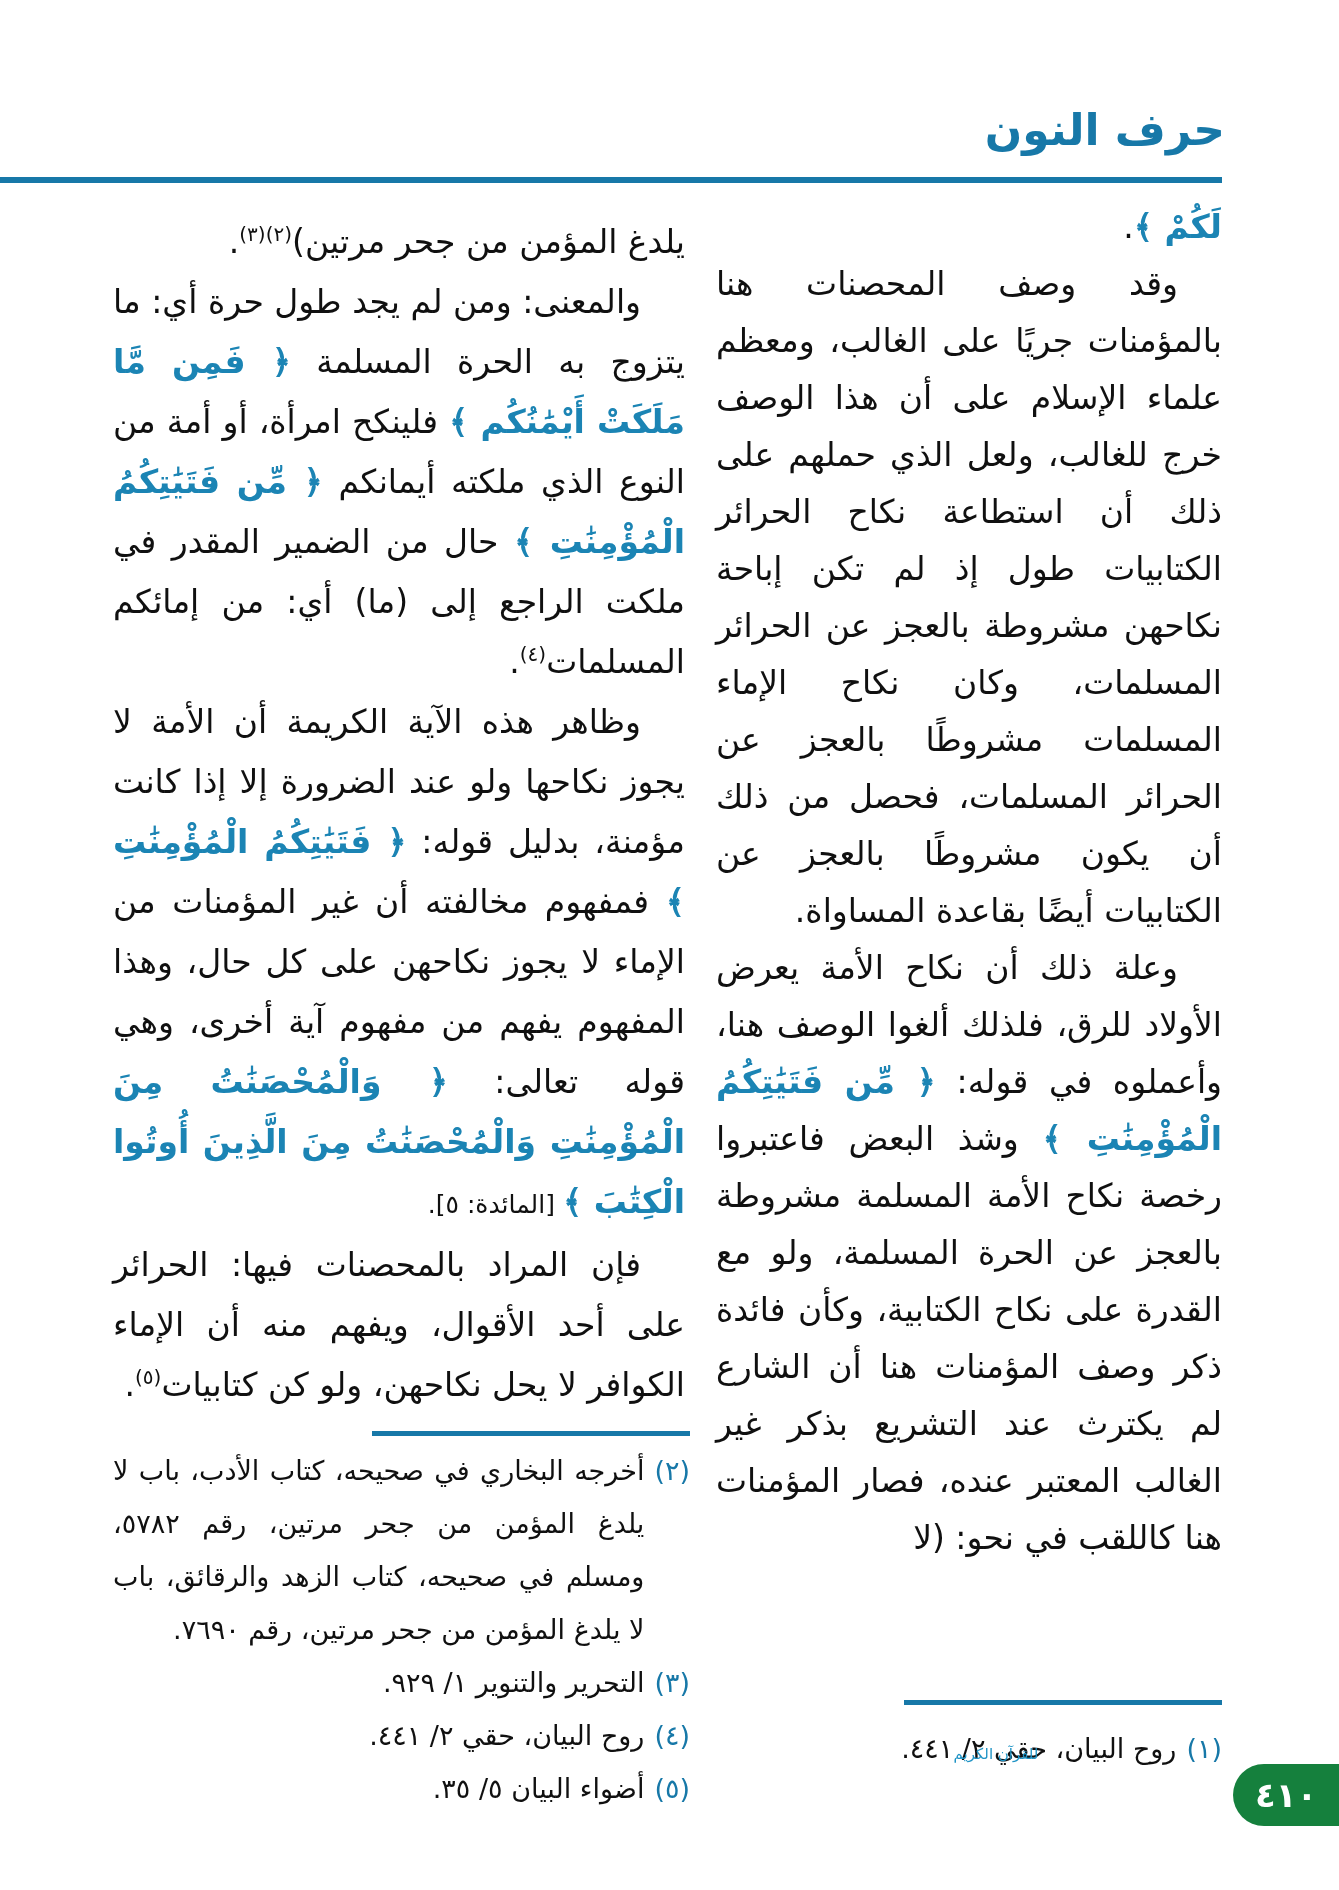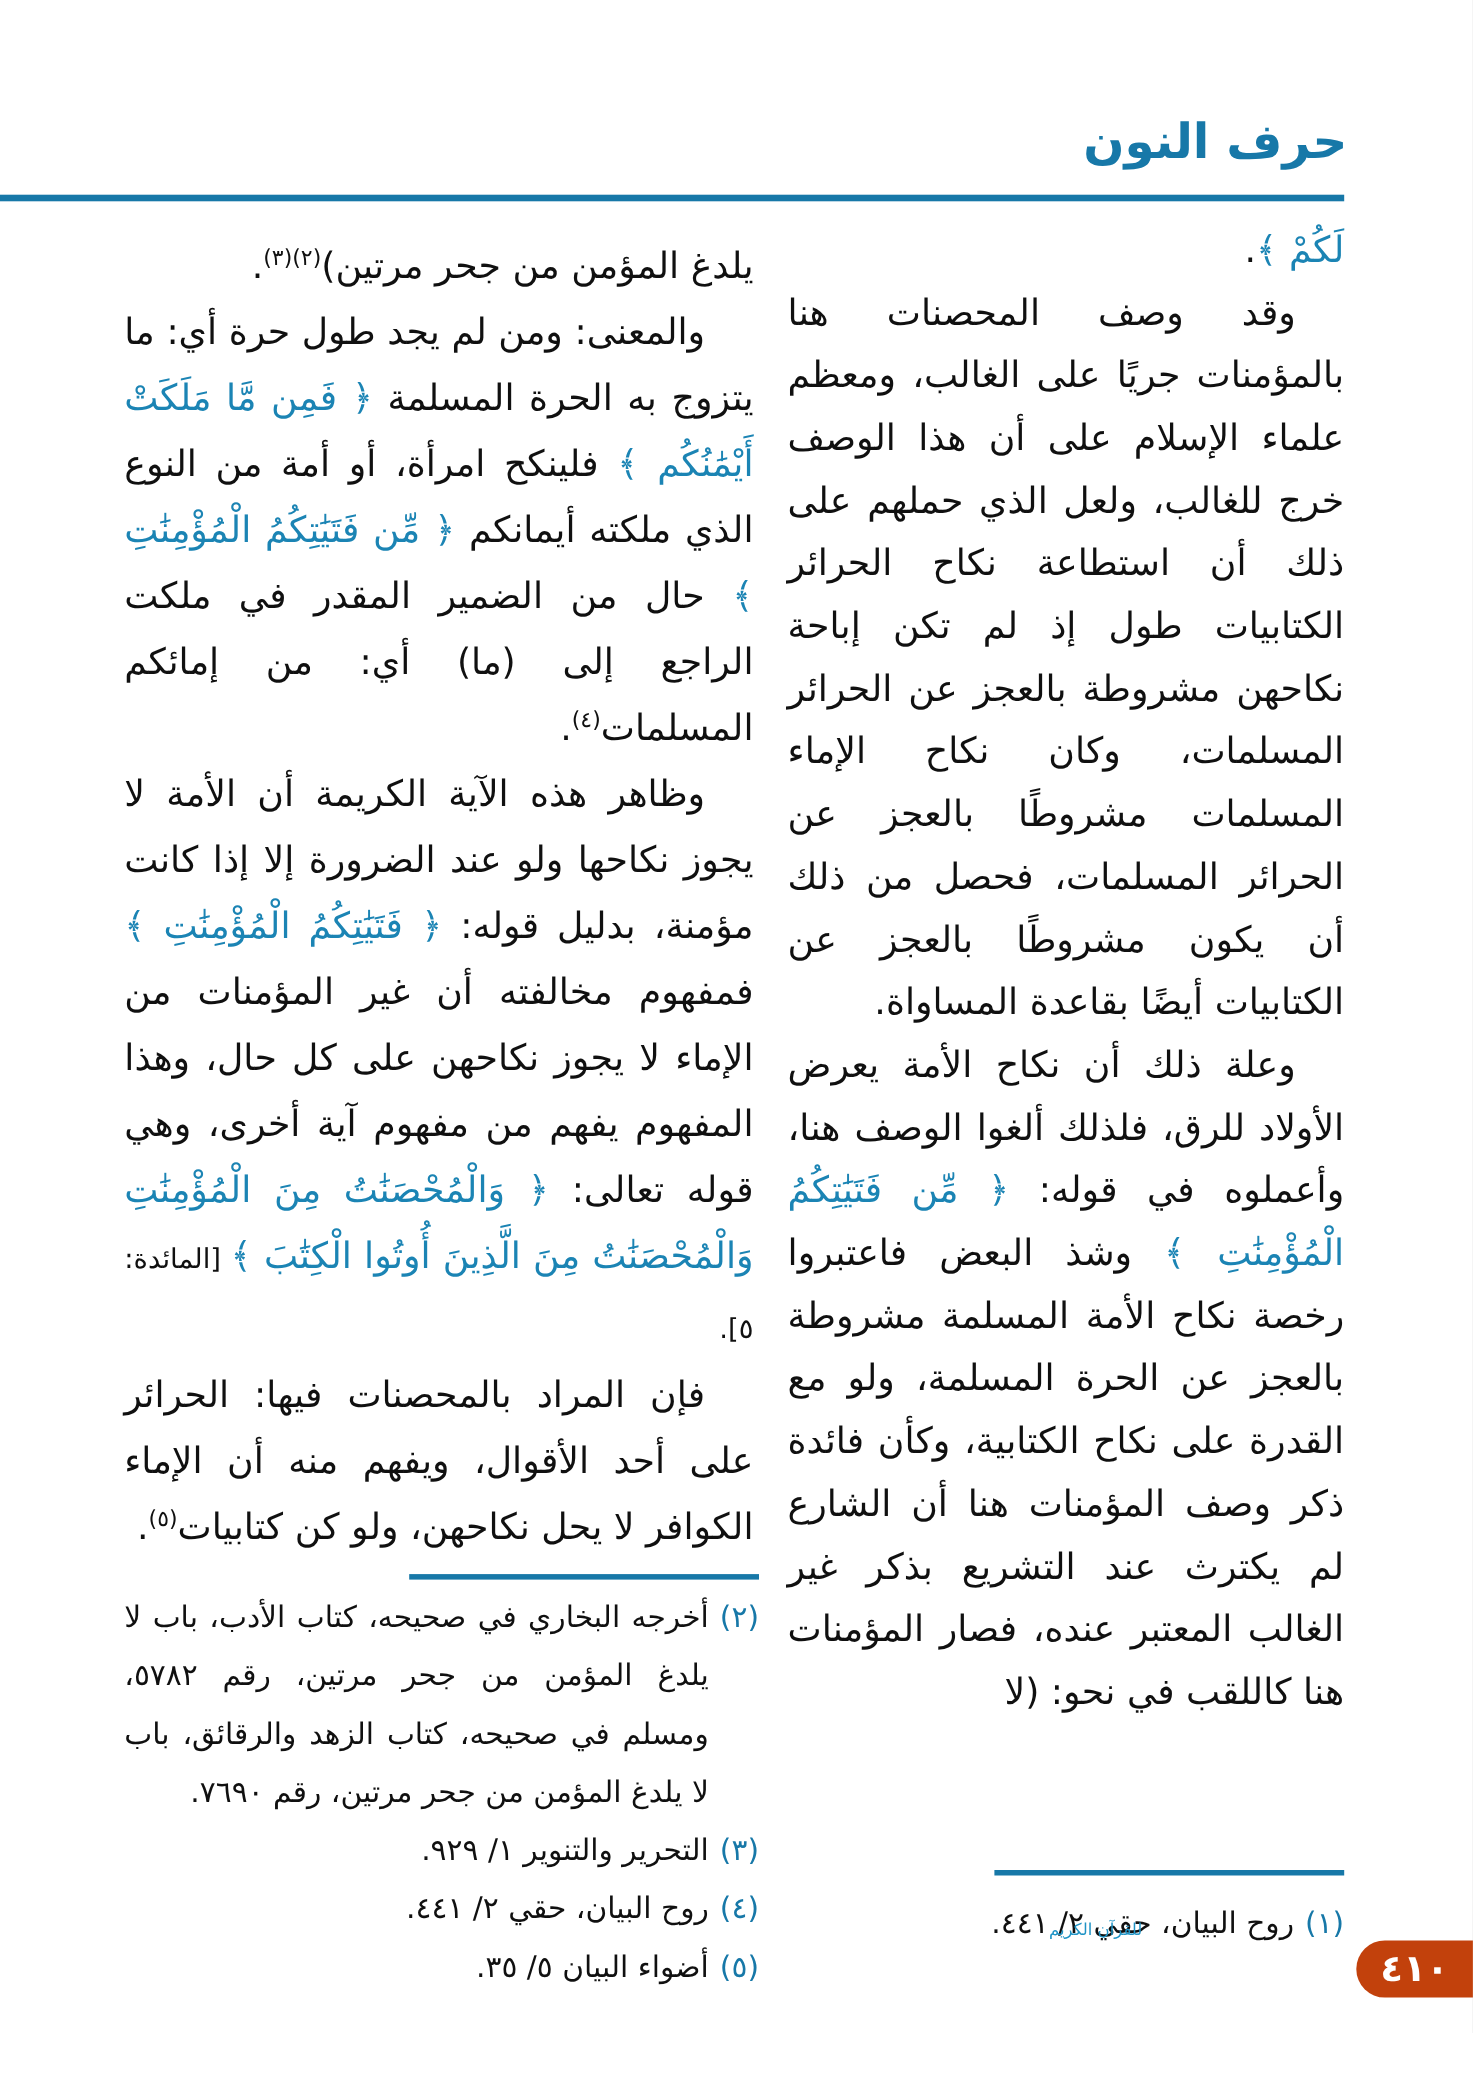--- a/index.html
+++ b/index.html
@@ -21,41 +21,41 @@
   .header-rule{
     position:absolute;top:177px;left:0;width:1222px;height:6px;
     background:#1778a8;
   }
   .col{position:absolute;text-align:justify;}
   .col-right{top:198px;right:117px;width:506px;font-size:33px;line-height:57px;}
   .col-left {top:212px;left:113px; width:572px;font-size:33px;line-height:60px;}
   .para{margin:0;text-indent:44px;}
   .para.no-indent{text-indent:0;}
   .para.bold{font-weight:normal;}
-  .seg-quran{color:#1b84b4;font-weight:normal;}
+  .seg-quran{color:#1b84b4;font-weight:bold;}
   .seg-sup{vertical-align:super;font-size:20px;line-height:0;}
   .seg-ref{font-size:25px;margin-top:28px;}
   .fn-rule{position:absolute;height:5px;background:#1778a8;}
   .fn-rule-left {top:1431px;right:649px;width:318px;}
   .fn-rule-right{top:1700px;right:117px;width:318px;}
   .footnotes{position:absolute;font-size:27px;line-height:53px;}
   .footnotes-left {top:1444px;left:113px;width:577px;}
   .footnotes-right{top:1722px;right:117px;width:506px;}
   .footnote{display:flex;gap:10px;align-items:flex-start;margin:0;}
   .fn-marker{color:#1778a8;flex:0 0 auto;}
   .fn-text{text-align:justify;}
   .logo{
     position:absolute;top:1742px;right:248px;width:190px;
     text-align:center;color:#1e93c5;
   }
   .logo-title{font-size:24px;font-weight:bold;line-height:31px;}
   .logo-subtitle{font-size:15px;font-weight:normal;margin-top:3px;}
   .page-badge{
-    position:absolute;top:1764px;right:0;width:106px;height:52px;
-    background:#c2410c;border-radius:40px 0 0 40px;
+    position:absolute;top:1764px;right:0;width:106px;height:62px;
+    background:#15803d;border-radius:40px 0 0 40px;
     display:flex;align-items:center;justify-content:center;
     color:#ffffff;font-size:34px;font-weight:bold;
   }
 </style>
 </head>
 <body>
 
 <div class="page">
 
   <div class="chapter-title">حرف النون</div>

